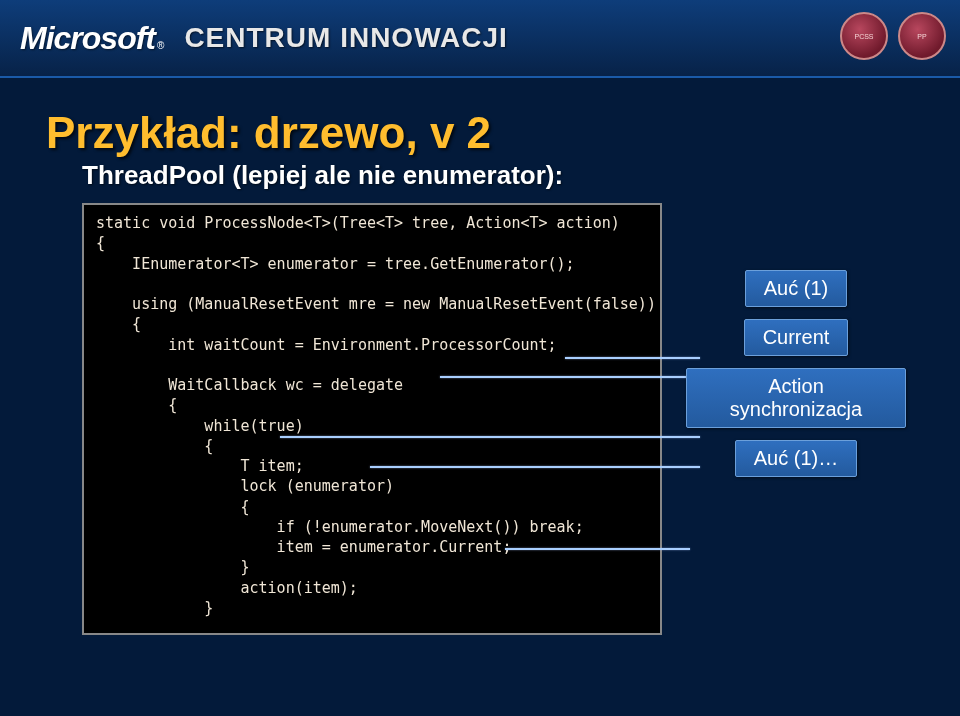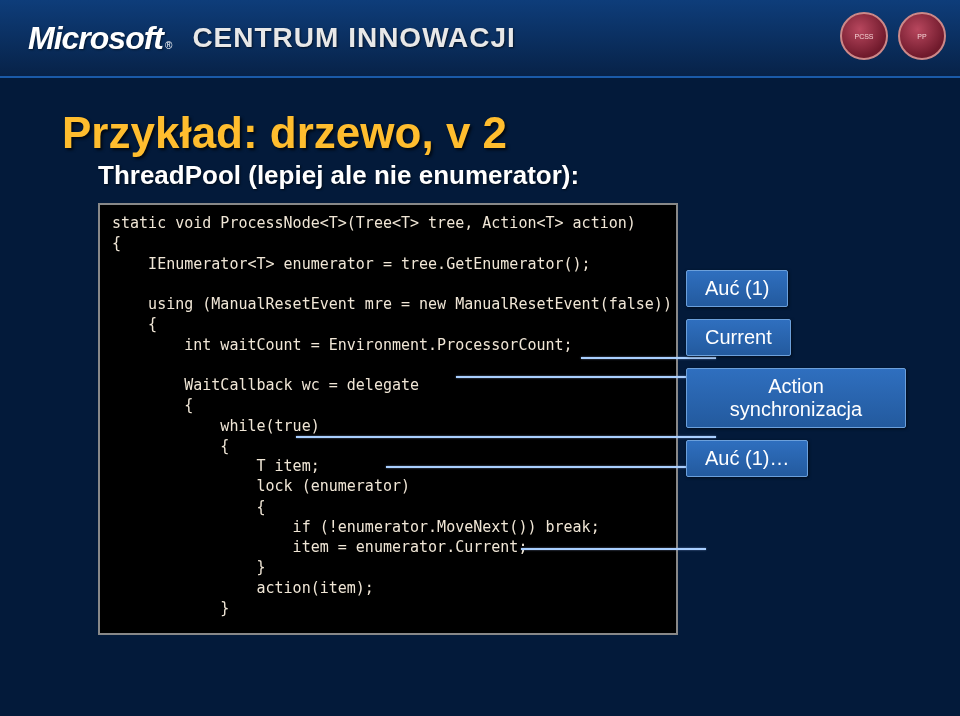--- a/index.html
+++ b/index.html
@@ -10,21 +10,21 @@
     font-family: Arial, sans-serif;
     overflow: hidden;
     position: relative;
   }
   .header {
     height: 78px;
     background: linear-gradient(to bottom, #0e3d7a 0%, #0a2d5c 60%, #072248 100%);
     border-bottom: 2px solid #1a5aa8;
     display: flex;
     align-items: center;
-    padding: 0 28px;
+    padding: 0 20px;
     position: relative;
   }
   .ms-logo {
     display: flex;
     align-items: baseline;
     margin-right: 20px;
   }
   .ms-text {
     font-family: Arial, sans-serif;
     font-size: 32px;
@@ -61,21 +61,20 @@
     border-radius: 50%;
     background: radial-gradient(circle at 40% 35%, #b8475e 0%, #701a2c 70%);
     border: 2px solid #c88;
     display: flex; align-items: center; justify-content: center;
     color: #f5d5d5; font-size: 7px; text-align: center; line-height: 1;
   }
 
   .slide {
     padding: 30px 46px 20px 46px;
     position: relative;
-    margin-left: 16px;
   }
   .title {
     font-size: 44px;
     font-weight: bold;
     color: #ffbd2e;
     text-shadow: 2px 2px 3px rgba(0,0,0,0.7);
     margin-bottom: 2px;
   }
   .subtitle {
     font-size: 26px;
@@ -101,21 +100,21 @@
   }
 
   .callouts {
     position: absolute;
     right: 54px;
     top: 192px;
     width: 220px;
     display: flex;
     flex-direction: column;
     gap: 12px;
-    align-items: flex-start;
+    align-items: center;
   }
   .callout {
     background: linear-gradient(to bottom, #2f6fbf 0%, #235a9e 100%);
     border: 1px solid #6ca0db;
     color: #ffffff;
     text-align: center;
     font-size: 20px;
     padding: 6px 18px;
     border-radius: 2px;
     box-shadow: 1px 1px 3px rgba(0,0,0,0.5);

